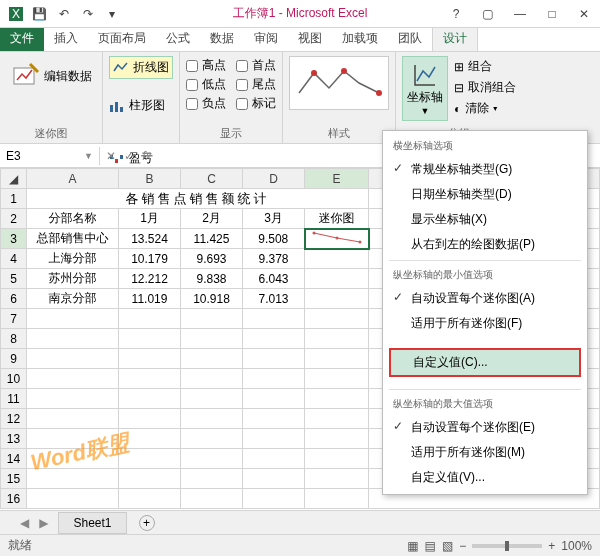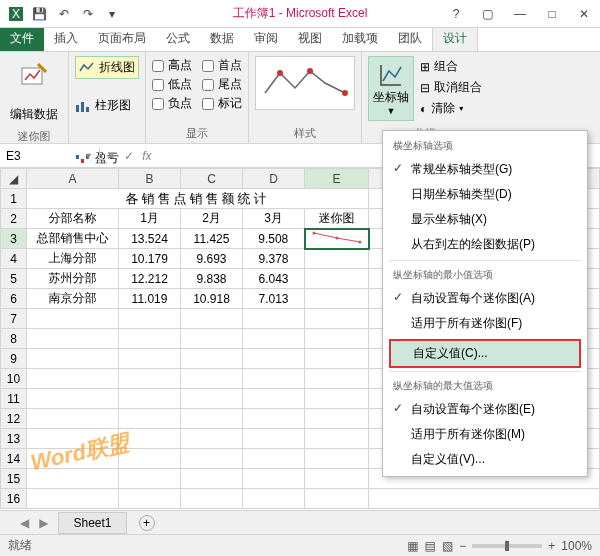--- a/index.html
+++ b/index.html
@@ -10,21 +10,21 @@
 .title-text{position:absolute;left:50%;transform:translateX(-50%);color:#be185d;font-size:12px}
 .win-ctrl{position:absolute;right:4px;display:flex;gap:8px;align-items:center;color:#444}
 .win-ctrl span{width:24px;text-align:center}
 .ribbon-tabs{height:24px;display:flex;align-items:flex-end;background:#fff;border-bottom:1px solid #d4d4d4}
 .tab{padding:4px 10px;color:#444;cursor:pointer}
 .tab.file{background:#217346;color:#fff}
 .tab.active{background:#f0f0f0;color:#217346;border:1px solid #d4d4d4;border-bottom:none}
 .ribbon{height:92px;background:#f0f0f0;border-bottom:1px solid #d4d4d4;display:flex}
 .grp{border-right:1px solid #d4d4d4;padding:4px 6px 2px;display:flex;flex-direction:column;justify-content:space-between}
 .grp-label{text-align:center;color:#666;font-size:11px;padding-top:2px}
-.big-btn{display:flex;flex-direction:column;align-items:center;gap:14px;padding:4px;cursor:pointer}
+.big-btn{display:flex;flex-direction:row;align-items:center;gap:2px;padding:4px;cursor:pointer}
 .big-btn .ico{width:32px;height:32px;display:flex;align-items:center;justify-content:center}
 .type-row{display:flex;align-items:center;gap:4px;padding:18px 0;cursor:pointer}
 .type-row .mini-ico{width:16px;height:14px}
 .chk-row{display:flex;align-items:center;gap:4px;padding:1px 0}
 .chk-row input{width:12px;height:12px}
 .style-box{width:100px;height:54px;background:#fff;border:1px solid #ccc;display:flex;align-items:center;justify-content:center}
 .axis-btn{display:flex;flex-direction:column;align-items:center;padding:4px;background:#cde8da;border:1px solid #9fd3b8;cursor:pointer}
 .small-row{display:flex;align-items:center;gap:4px;padding:2px 0;cursor:pointer}
 .name-box-row{height:24px;border-bottom:1px solid #d4d4d4;display:flex;align-items:center;background:#fff}
 .name-box{width:100px;border-right:1px solid #d4d4d4;padding:2px 6px;display:flex;justify-content:space-between;align-items:center}
@@ -35,21 +35,21 @@
 th{background:#f0f0f0;font-weight:normal;color:#444}
 th.sel,td.rh.sel{background:#d6e8d6}
 td.rh{background:#f0f0f0;text-align:center;width:26px}
 .title-cell{letter-spacing:3px;font-size:13px}
 .sel-cell{border:2px solid #217346!important}
 .spark{display:inline-block;width:50px;height:14px}
 .dropdown{position:absolute;left:382px;top:130px;width:206px;background:#fff;border:1px solid #bcbcbc;box-shadow:2px 2px 6px rgba(0,0,0,.25);padding:4px 0;z-index:10}
 .dd-header{padding:4px 10px;color:#666;font-size:10px}
 .dd-item{padding:4px 6px 4px 28px;position:relative;cursor:pointer}
 .dd-item.checked::before{content:"✓";position:absolute;left:10px;color:#444}
-.dd-item.hl{background:#cde8da;border:2px solid #d33;margin:3px 6px;padding-left:22px}
+.dd-item.hl{background:#cde8da;border:2px solid #d33;margin:12px 6px;padding-left:22px}
 .dd-sep{height:1px;background:#e0e0e0;margin:3px 6px}
 .sheet-tabs{position:absolute;bottom:22px;left:0;right:0;height:24px;background:#f0f0f0;border-top:1px solid #d4d4d4;display:flex;align-items:center;padding-left:20px;gap:2px}
 .stab{padding:3px 14px;background:#e6e6e6;border:1px solid #ccc;cursor:pointer}
 .stab.active{background:#fff;border-bottom-color:#fff}
 .status-bar{position:absolute;bottom:0;left:0;right:0;height:22px;background:#f0f0f0;border-top:1px solid #d4d4d4;display:flex;align-items:center;justify-content:space-between;padding:0 8px;color:#555}
 .zoom-group{display:flex;align-items:center;gap:6px}
 .watermark{position:absolute;color:rgba(255,140,0,.6);font-size:22px;font-style:italic;font-weight:bold;pointer-events:none;transform:rotate(-12deg)}
 </style>
 </head>
 <body>

